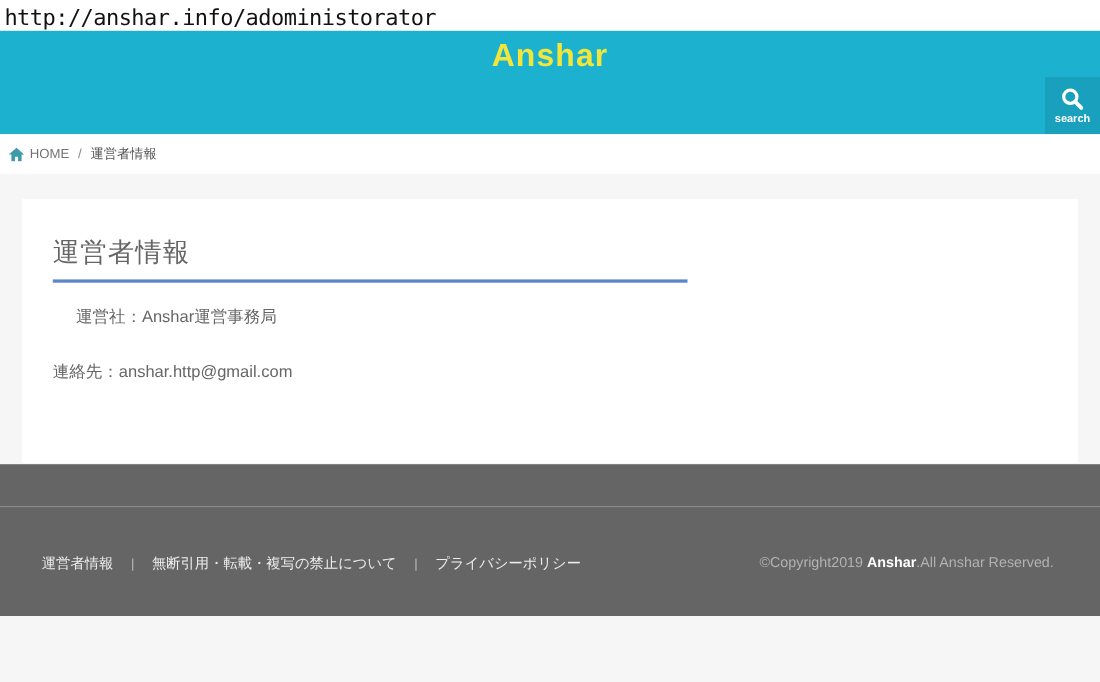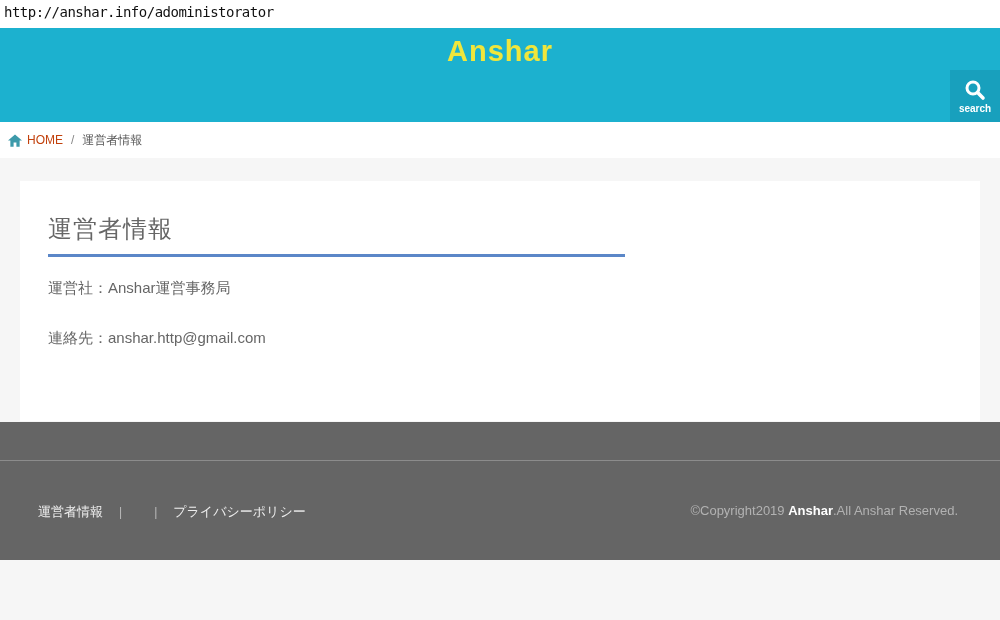--- a/index.html
+++ b/index.html
@@ -12,21 +12,21 @@
   }
 
   
   .address-bar {
     position: absolute; left: 0; top: 0; width: 1000px; height: 28px;
     background: #ffffff;
   }
   .address-bar .url {
     position: absolute; left: 4px; top: 4px;
     font-family: "DejaVu Sans Mono", "Liberation Mono", monospace;
-    font-size: 14px; letter-spacing: -0.5px; color: #111111;
+    font-size: 20px; letter-spacing: -0.5px; color: #111111;
     white-space: nowrap;
   }
 
   
   .site-header {
     position: absolute; left: 0; top: 28px; width: 1000px; height: 94px;
     background: #1cb1cf;
   }
   .logo {
     position: absolute; left: 0; right: 0; top: 7px;
@@ -48,21 +48,21 @@
   
   .breadcrumb {
     position: absolute; left: 0; top: 122px; width: 1000px; height: 36px;
     background: #ffffff;
     display: flex; align-items: center;
     padding-left: 8px;
     font-size: 12px; color: #555555;
   }
   .breadcrumb .home-icon { display: inline-flex; margin-right: 5px; }
   .breadcrumb a.crumb-home {
-    color: #c2410c; text-decoration: none; cursor: pointer; text-align: right;
+    color: #737373; text-decoration: none; cursor: pointer; text-align: right;
   }
   .breadcrumb .crumb-sep { margin: 0 8px; color: #888888; }
   .breadcrumb .crumb-current { color: #555555; }
 
   
   .main-bg {
     position: absolute; left: 0; top: 158px; width: 1000px; height: 264px;
     background: #f6f6f6;
   }
 
@@ -72,21 +72,21 @@
     background: #ffffff;
   }
   .page-title {
     position: absolute; left: 28px; top: 32px; width: 577px;
     font-size: 24px; font-weight: normal; color: #666666;
     padding-bottom: 9px;
     border-bottom: 3px solid #5b87c8;
     letter-spacing: 1px;
   }
   .body-line { position: absolute; left: 28px; font-size: 15px; color: #666666; }
-  .body-line.line-0 { top: 98px; }
+  .body-line.line-0 { top: 98px; margin-left: 21px; }
   .body-line.line-1 { top: 148px; }
 
   
   .site-footer {
     position: absolute; left: 0; top: 422px; width: 1000px; height: 138px;
     background: #656565;
   }
   .footer-top-band {
     position: absolute; left: 0; top: 0; width: 1000px; height: 39px;
     border-bottom: 1px solid #8c8c8c;
@@ -149,19 +149,20 @@
     <p class="body-line line-0">運営社：Anshar運営事務局</p>
     <p class="body-line line-1">連絡先：anshar.http@gmail.com</p>
   </div>
 </div>
 
 <div class="site-footer">
   <div class="footer-top-band"></div>
   <nav class="footer-nav">
     <a>運営者情報</a>
     <span class="pipe">|</span>
+    <a>無断引用・転載・複写の禁止について</a>
     <span class="pipe">|</span>
     <a>プライバシーポリシー</a>
   </nav>
   <div class="copyright"><span>©Copyright2019 </span><span class="brand">Anshar</span><span>.All Anshar Reserved.</span></div>
 </div>
 
 <div class="bottom-strip"></div>
 
 </body></html>

